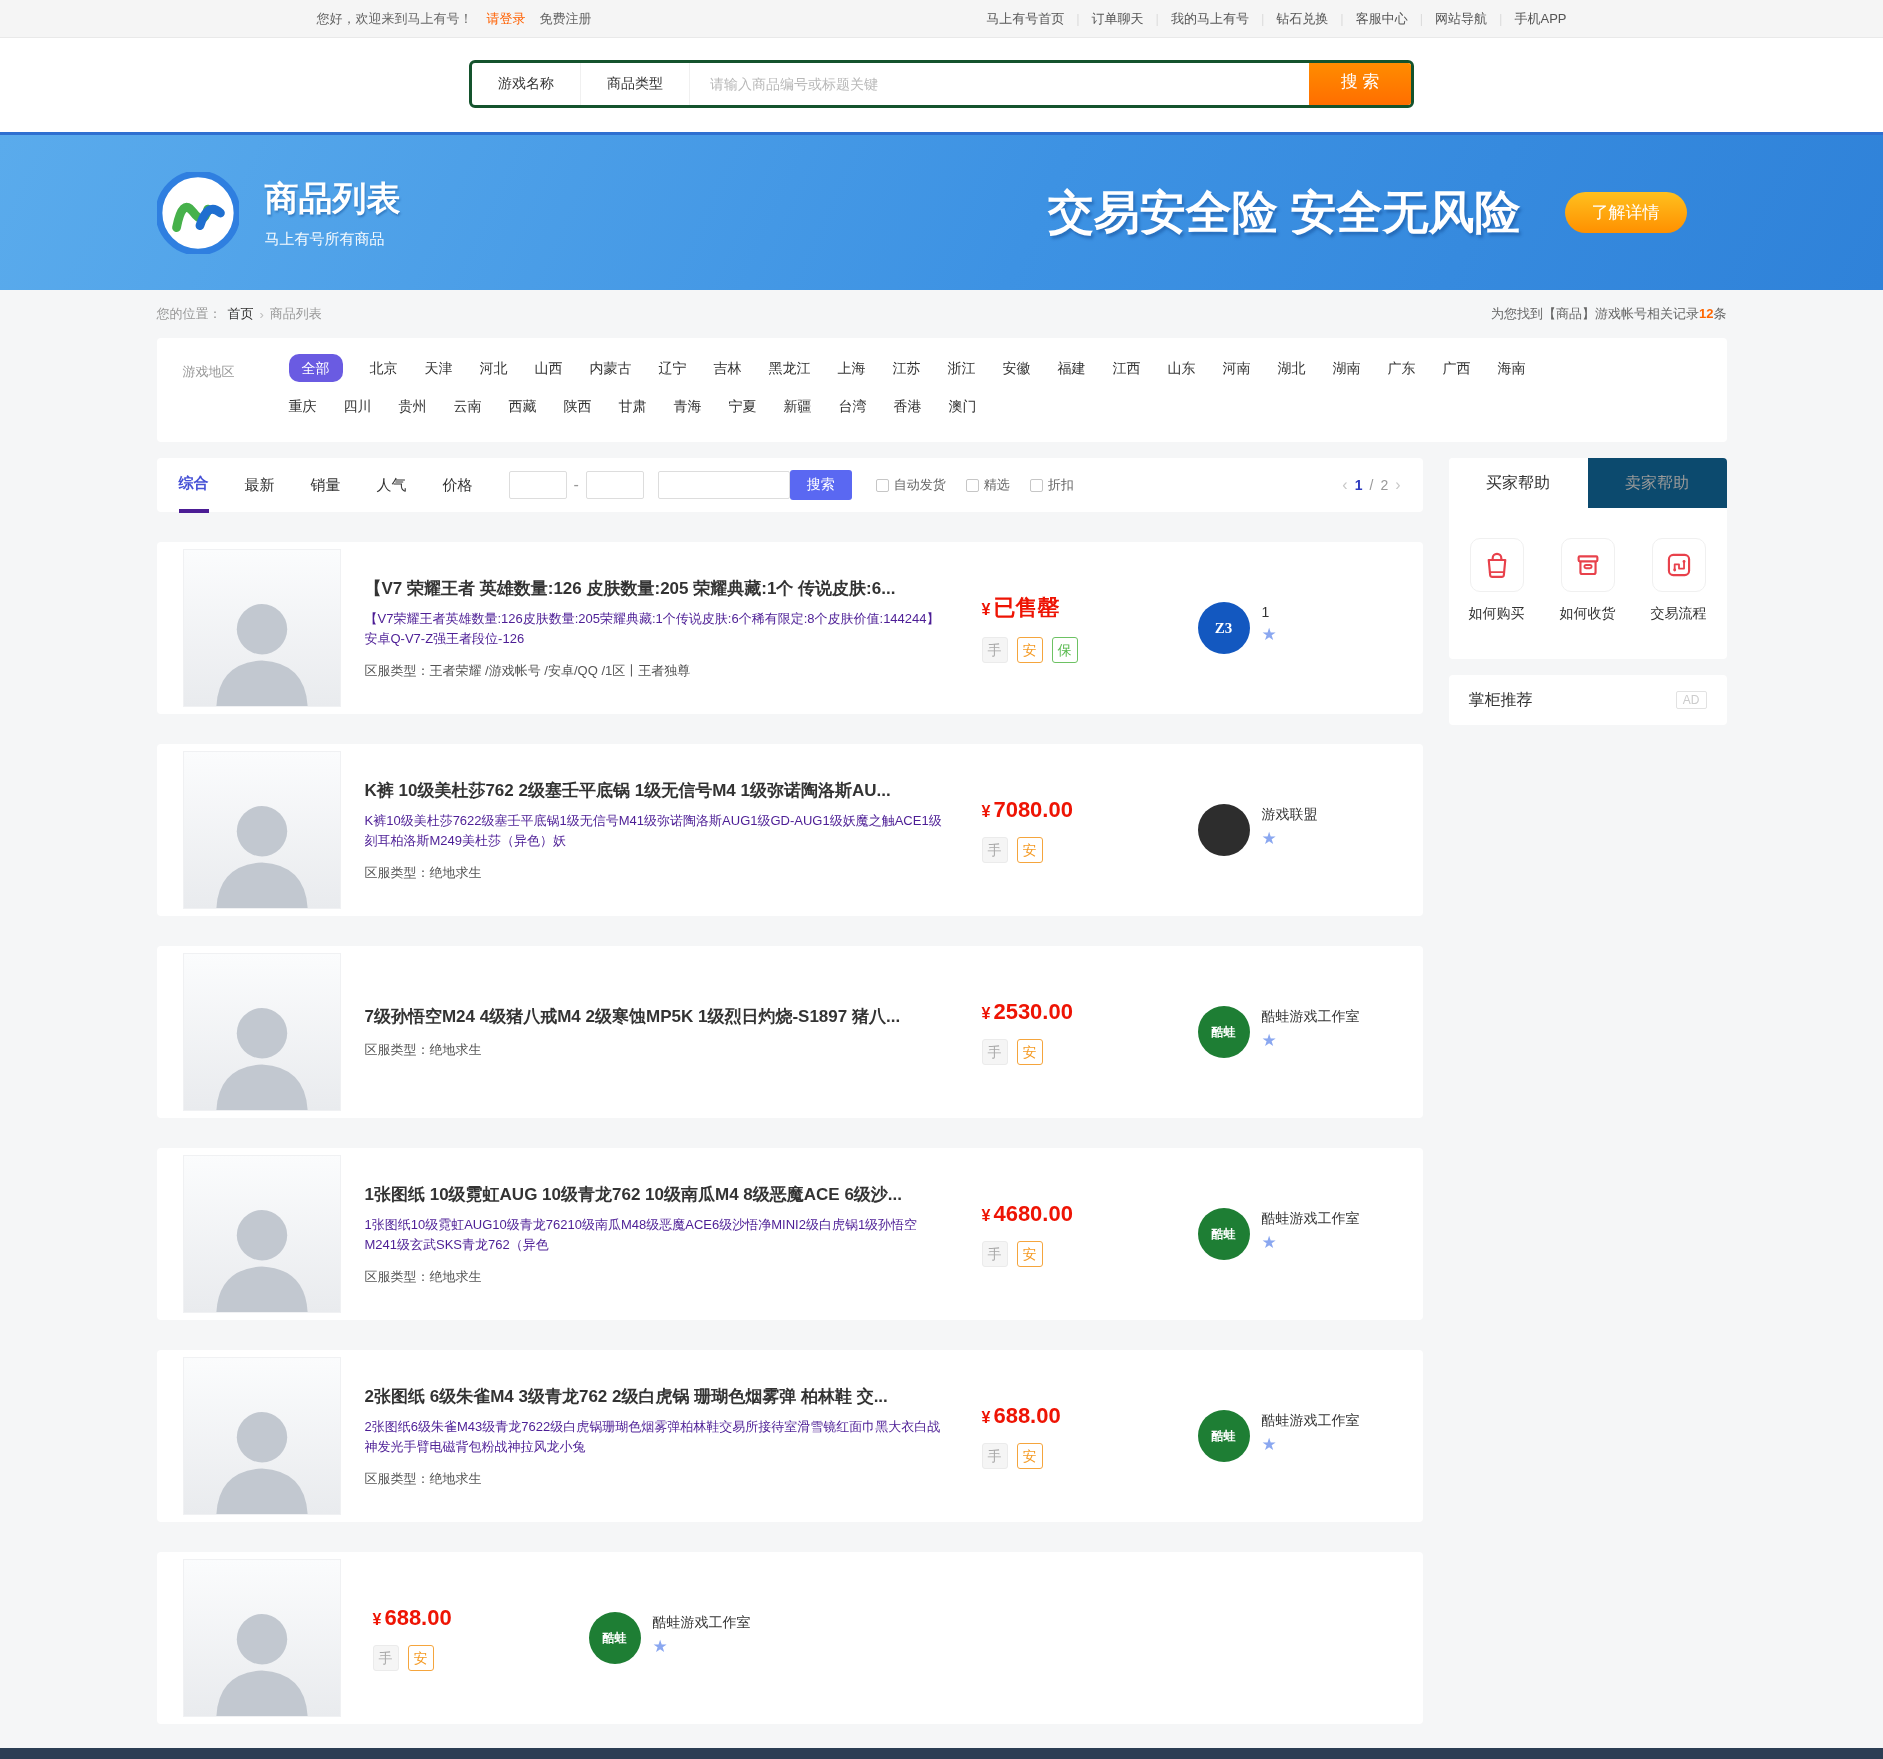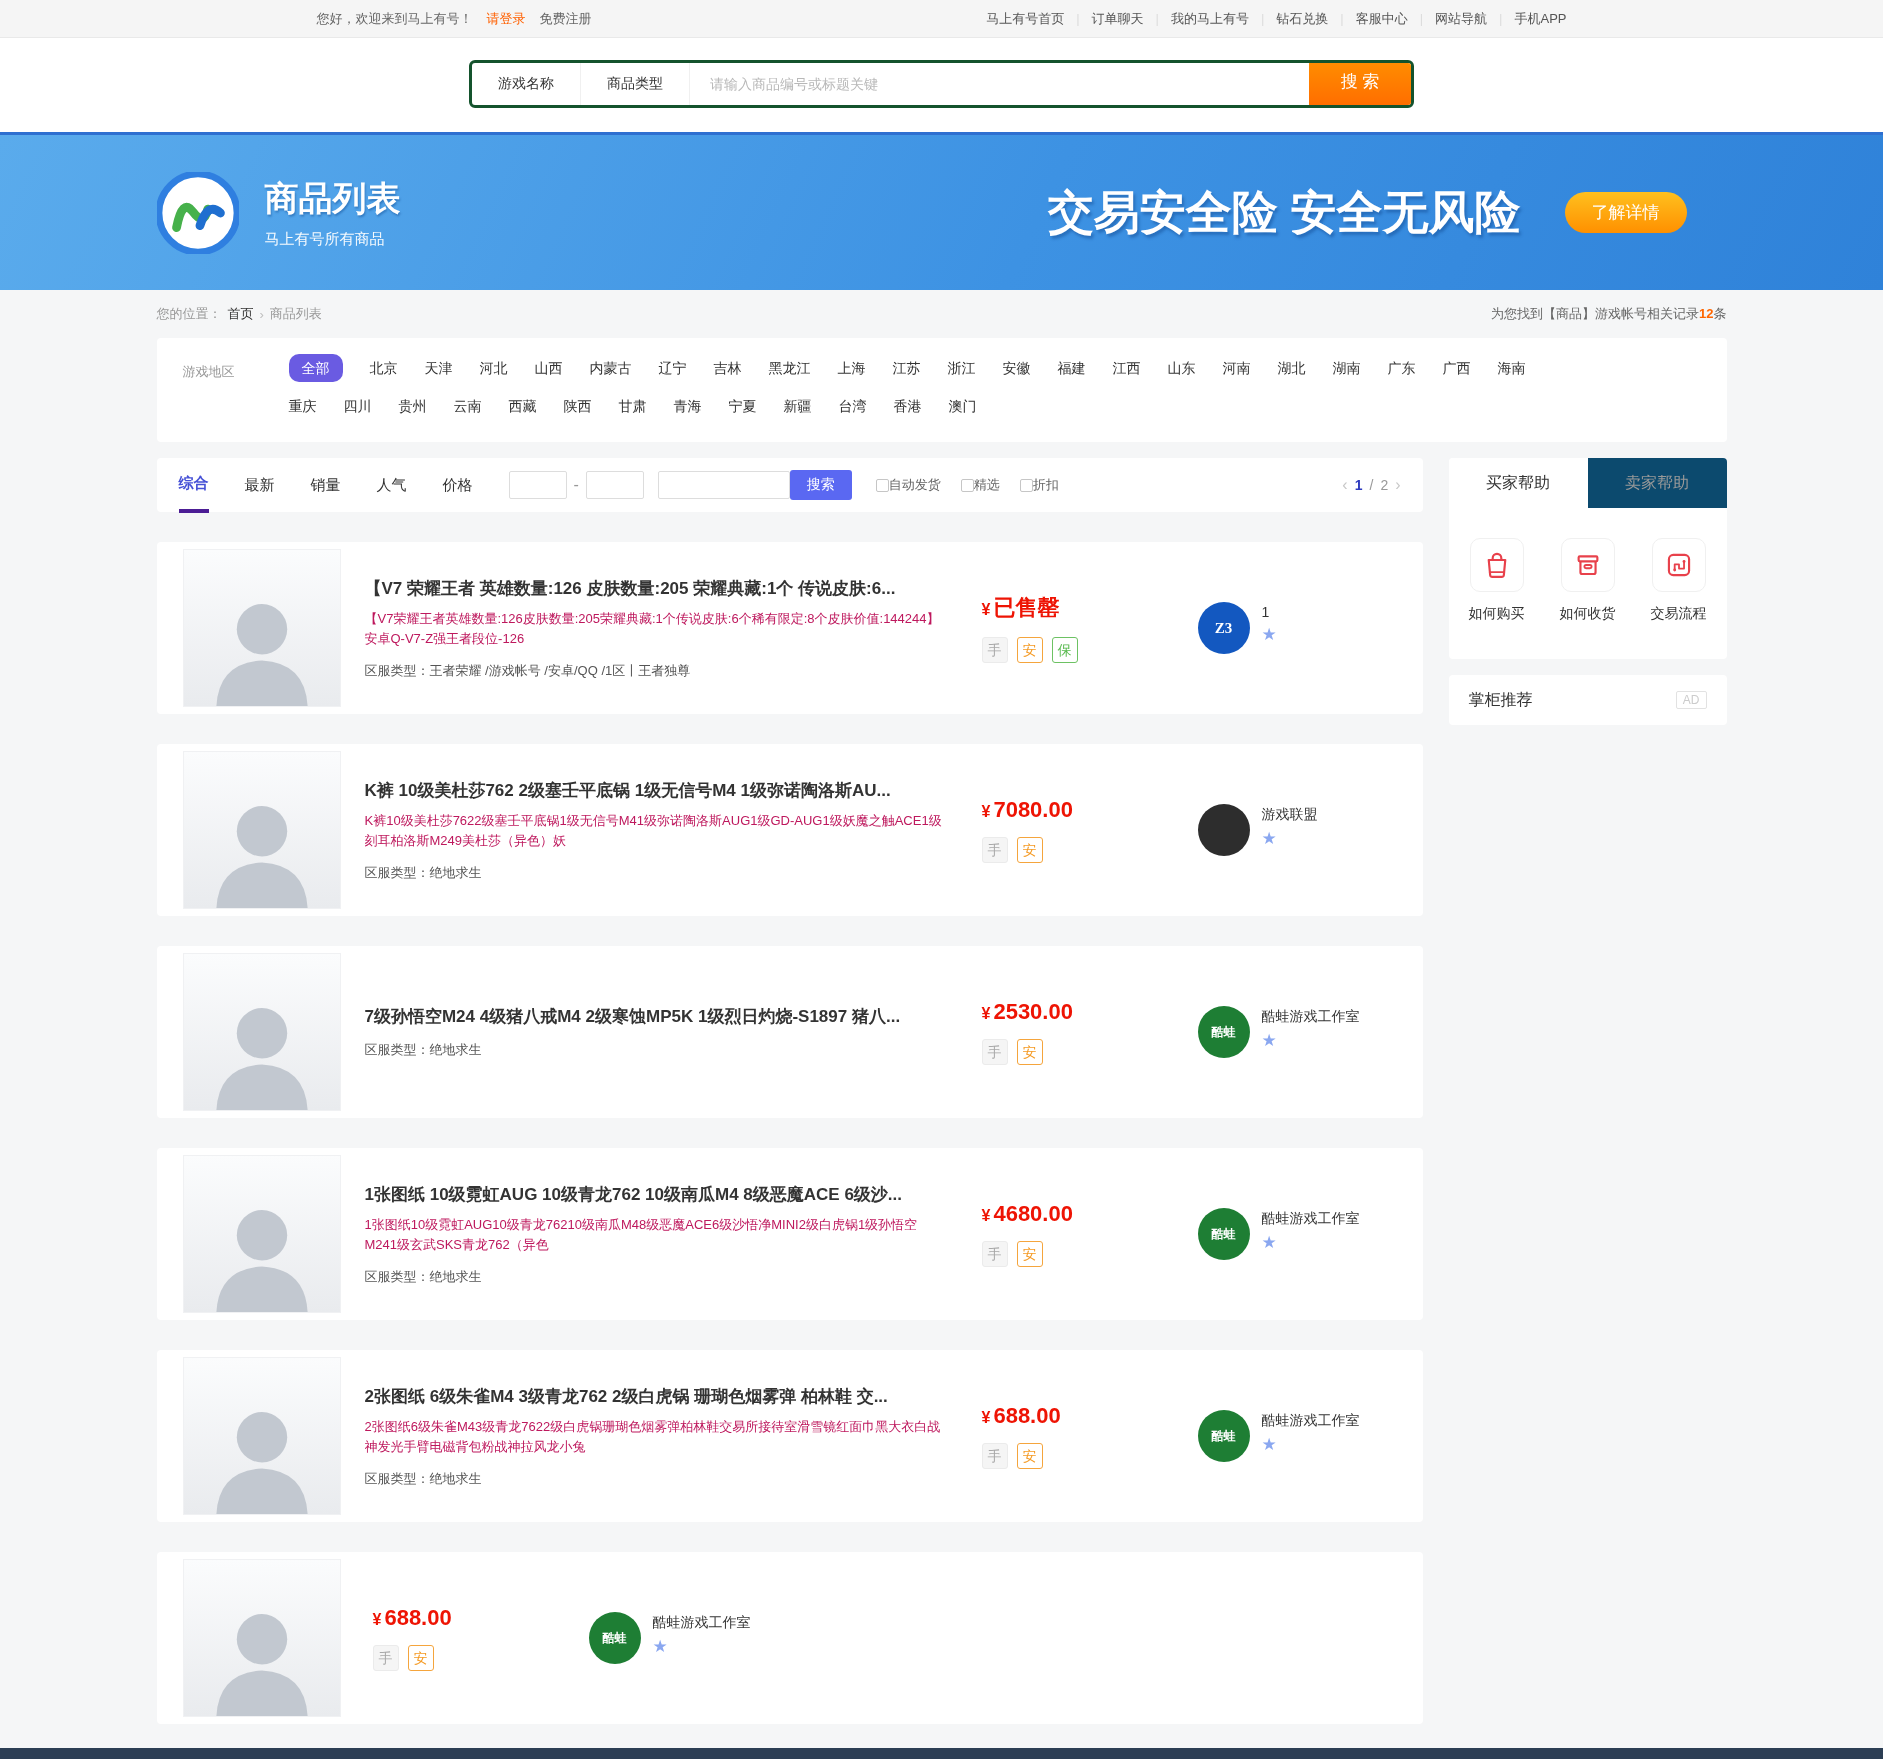--- a/index.html
+++ b/index.html
@@ -56,31 +56,31 @@
   .side-col { flex: 1; }
   
   .sort-card { background: #fff; border-radius: 4px; height: 54px; display: flex; align-items: center; padding: 0 22px; }
   .sort-tab { font-size: 15px; color: #333; margin-right: 36px; cursor: pointer; line-height: 52px; }
   .sort-tab.active { color: #4550d6; font-weight: bold; border-bottom: 4px solid #4c1d95; }
   .price-input { width: 58px; height: 28px; border: 1px solid #ddd; border-radius: 2px; outline: none; padding: 0 6px; font-size: 13px; }
   .dash { color: #999; margin: 0 7px; }
   .kw-input { width: 132px; height: 28px; border: 1px solid #ddd; border-radius: 2px; outline: none; padding: 0 8px; font-size: 13px; margin-left: 14px; }
   .sort-search-btn { width: 62px; height: 30px; background: #5a68f2; color: #fff; border: none; border-radius: 3px; font-size: 14px; cursor: pointer; font-family: inherit; }
   .checks { display: flex; align-items: center; gap: 20px; margin-left: 24px; font-size: 13px; color: #666; }
-  .check { display: flex; align-items: center; cursor: pointer; }
+  .check { display: flex; align-items: center; gap: 5px; cursor: pointer; }
   .box { width: 13px; height: 13px; border: 1px solid #c6c6c6; border-radius: 2px; background: #fff; display: inline-block; }
   .pager { margin-left: auto; display: flex; align-items: center; gap: 7px; font-size: 14px; color: #999; }
   .pg-arrow { color: #c8c8c8; cursor: pointer; font-size: 16px; }
   .pg-cur { color: #2e3bbf; font-weight: bold; }
   
   .product-card { background: #fff; border-radius: 4px; margin-top: 30px; height: 172px; display: flex; align-items: center; padding: 0 26px; }
   .thumb { width: 158px; height: 158px; flex: 0 0 158px; background: linear-gradient(180deg, #fbfcfd, #e9ebee); border: 1px solid #f0f1f3; display: flex; align-items: flex-end; justify-content: center; overflow: hidden; }
   .p-info { margin-left: 24px; width: 585px; flex: 0 0 585px; }
   .p-title { font-size: 17px; font-weight: bold; color: #333; white-space: nowrap; overflow: hidden; text-overflow: ellipsis; cursor: pointer; }
-  .p-desc { font-size: 13px; color: #be185d; line-height: 20px; margin-top: 9px; max-height: 40px; overflow: hidden; }
+  .p-desc { font-size: 13px; color: #4c1d95; line-height: 20px; margin-top: 9px; max-height: 40px; overflow: hidden; }
   .p-type { font-size: 13px; color: #555; margin-top: 13px; }
   .p-type .t-label { color: #555; }
   .p-price-col { margin-left: 32px; width: 180px; flex: 0 0 180px; }
   .p-price { color: #ee1404; font-weight: bold; display: flex; align-items: baseline; gap: 3px; }
   .p-price .cur { font-size: 16px; }
   .p-price .num { font-size: 22px; }
   .p-badges { display: flex; gap: 9px; margin-top: 14px; }
   .badge { width: 26px; height: 26px; line-height: 24px; text-align: center; font-size: 14px; border-radius: 3px; }
   .b-grey { background: #f5f5f5; color: #a8a8a8; border: 1px solid #ebebeb; }
   .b-orange { background: #fff; color: #f59a23; border: 1px solid #f5a53d; }

